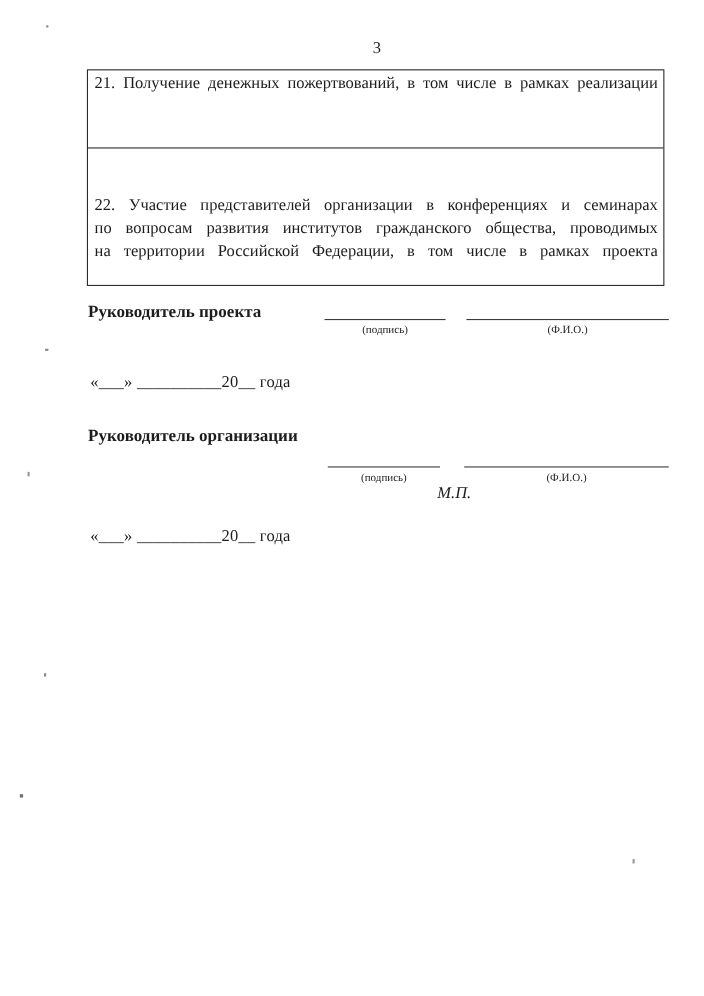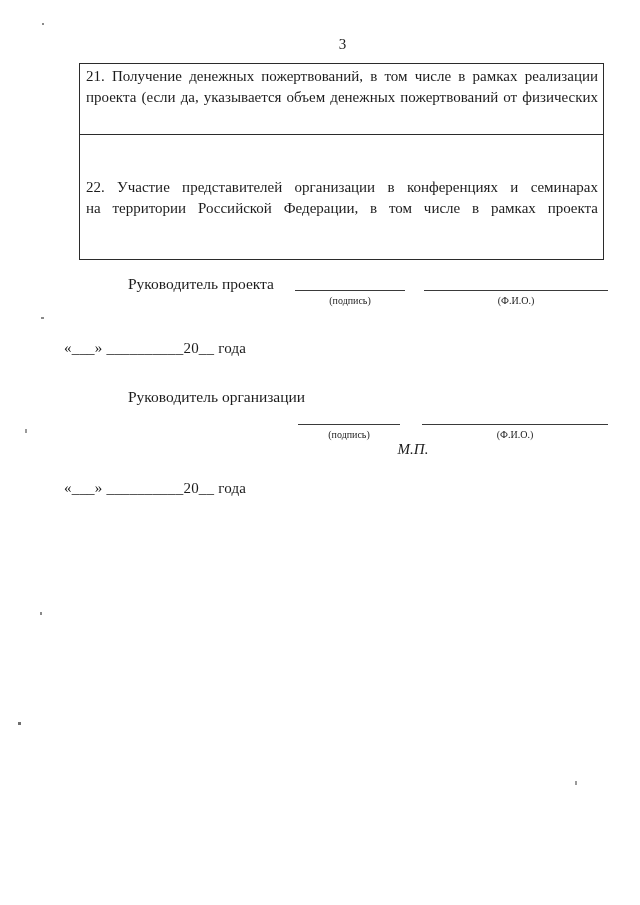--- a/index.html
+++ b/index.html
@@ -58,40 +58,39 @@
   .ln.just {
     text-align: justify;
     text-align-last: justify;
   }
 
   
   .head-label {
     position: absolute;
     left: 80px;
     font-size: 15.5px;
-    font-weight: normal;
+    font-weight: bold;
     white-space: nowrap;
     line-height: 17px;
-    margin-left: 48px;
   }
   .sig-line {
     position: absolute;
     height: 0;
     border-bottom: 1.4px solid #3a3a3a;
   }
   .sig-caption {
     position: absolute;
     text-align: center;
     font-size: 10px;
     line-height: 13px;
     color: #222222;
   }
   .date-line {
     position: absolute;
-    left: 64px;
+    left: 82px;
     font-size: 15px;
     line-height: 18px;
     white-space: nowrap;
     letter-spacing: 0.2px;
   }
   .stamp {
     position: absolute;
     font-size: 15px;
     line-height: 17px;
     text-align: center;
@@ -106,24 +105,24 @@
 </head>
 <body>
 
 <div class="page">
 
   <div class="pageno">3</div>
 
   <div class="tbl">
     <div class="row row1">
       <div class="ln just">21. Получение денежных пожертвований, в том числе в рамках реализации</div>
-      <div class="ln just">проекта (если да, указывается объем денежных пожертвований от физических</div>
     </div>
     <div class="row row2">
       <div class="ln just">22. Участие представителей организации в конференциях и семинарах</div>
+      <div class="ln just">по вопросам развития институтов гражданского общества, проводимых</div>
       <div class="ln just">на территории Российской Федерации, в том числе в рамках проекта</div>
     </div>
   </div>
 
   <div class="head-label" style="top:275px;">Руководитель проекта</div>
   <div class="sig-line" style="left:295px; top:290px; width:110px;"></div>
   <div class="sig-caption" style="left:295px; top:294px; width:110px;">(подпись)</div>
   <div class="sig-line" style="left:424px; top:290px; width:184px;"></div>
   <div class="sig-caption" style="left:424px; top:294px; width:184px;">(Ф.И.О.)</div>
   <div class="date-line" style="top:339px;">«___» __________20__ года</div>

